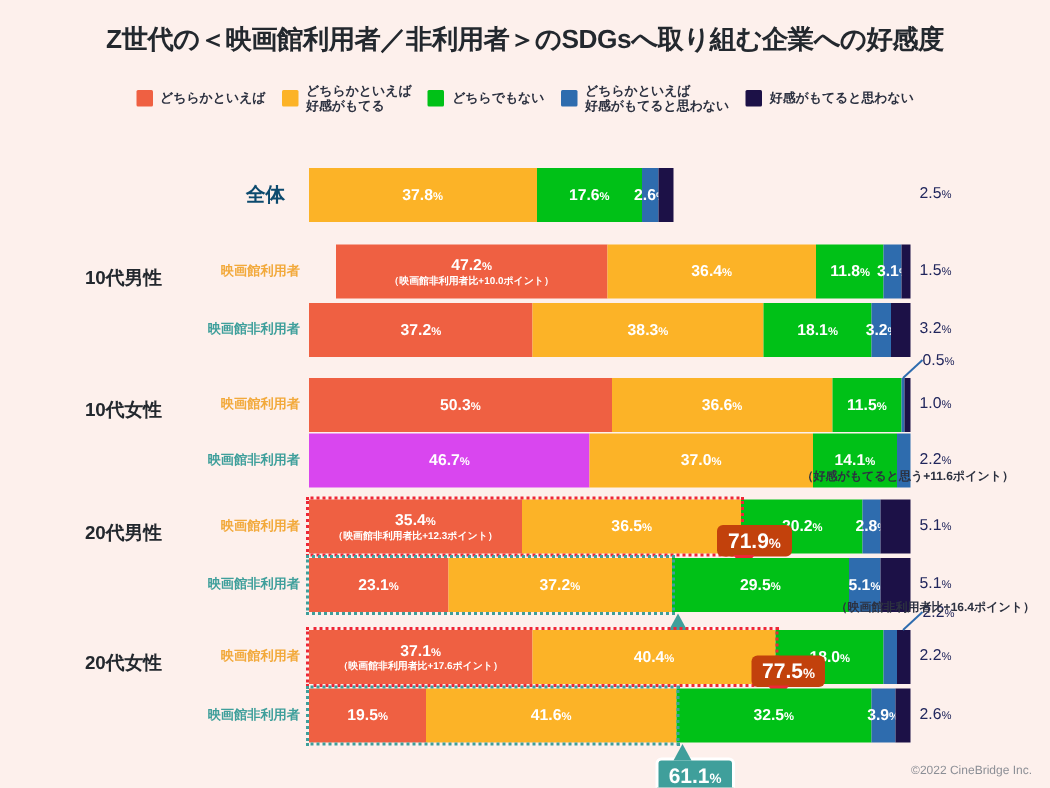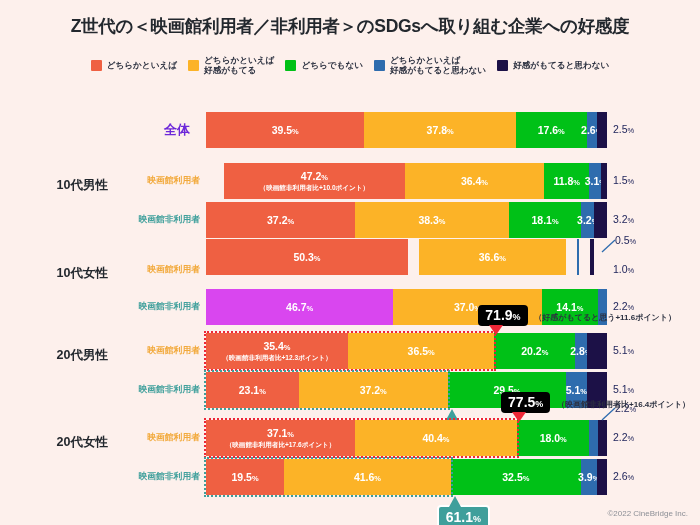--- a/index.html
+++ b/index.html
@@ -63,21 +63,21 @@
     font-weight: 700;
     color: #23282e;
     text-align: right;
     width: 86px;
     left: 22px;
   }
   .overall-label {
     position: absolute;
     font-size: 13px;
     font-weight: 700;
-    color: #6d28d9;
+    color: #0c4a6e;
     text-align: right;
     width: 130px;
     left: 60px;
   }
 
   .row-label {
     position: absolute;
     font-size: 8.8px;
     font-weight: 700;
     text-align: right;
@@ -141,21 +141,21 @@
     position: absolute;
     border-radius: 4px;
     padding: 3px 7px 3px 7px;
     color: #fff;
     font-size: 14px;
     font-weight: 700;
     white-space: nowrap;
     line-height: 1.1;
   }
   .callout .pc { font-size: 9px; }
-  .callout.red { background: #000000; }
+  .callout.red { background: #c2410c; margin-top: 45px; }
   .callout.teal { background: #3f9f9b; border: 2px solid #ffffff; }
   .callout .tail {
     position: absolute;
     width: 0; height: 0;
   }
   .callout.red .tail {
     bottom: -9px; left: 11px;
     border-left: 7px solid transparent;
     border-right: 7px solid transparent;
     border-top: 10px solid #ee2737;
@@ -220,23 +220,20 @@
       </div>
     </div>
 
   <div class="chart" id="chart">
       <div class="group-label" style="top: 177px;">10代男性</div>
       <div class="group-label" style="top: 265px;">10代女性</div>
       <div class="group-label" style="top: 347px;">20代男性</div>
       <div class="group-label" style="top: 434px;">20代女性</div>
       <div class="overall-label" style="top: 121px;">全体</div>
       <div class="bar" style="top: 112px;">
-        <div class="seg" style="background: rgb(239, 96, 66); width: 39.5%;">
-          <div class="seg-txt">39.5<span class="pc">%</span></div>
-        </div>
         <div class="seg" style="background: rgb(252, 179, 39); width: 37.8%;">
           <div class="seg-txt">37.8<span class="pc">%</span></div>
         </div>
         <div class="seg" style="background: rgb(0, 193, 23); width: 17.6%;">
           <div class="seg-txt">17.6<span class="pc">%</span></div>
         </div>
         <div class="seg" style="background: rgb(46, 108, 174); width: 2.6%;">
           <div class="seg-txt">2.6<span class="pc">%</span></div>
         </div>
         <div class="seg" style="background: rgb(28, 17, 71); width: 2.5%;"></div>
@@ -270,26 +267,29 @@
         <div class="seg" style="background: rgb(0, 193, 23); width: 18.1%;">
           <div class="seg-txt">18.1<span class="pc">%</span></div>
         </div>
         <div class="seg" style="background: rgb(46, 108, 174); width: 3.2%;">
           <div class="seg-txt">3.2<span class="pc">%</span></div>
         </div>
         <div class="seg" style="background: rgb(28, 17, 71); width: 3.2%;"></div>
       </div>
       <div class="out-val" style="left: 613px; top: 213px;">3.2<span class="pc">%</span></div>
       <div class="row-label user" style="top: 264px;">映画館利用者</div>
-      <div class="bar" style="top: 239px; gap: 11px;">
+      <div class="bar" style="top: 252px;">
         <div class="seg" style="background: rgb(239, 96, 66); width: 50.3504%;">
           <div class="seg-txt">50.3<span class="pc">%</span></div>
         </div>
         <div class="seg" style="background: rgb(252, 179, 39); width: 36.6366%;">
           <div class="seg-txt">36.6<span class="pc">%</span></div>
+        </div>
+        <div class="seg" style="background: rgb(0, 193, 23); width: 11.5115%;">
+          <div class="seg-txt">11.5<span class="pc">%</span></div>
         </div>
         <div class="seg" style="background: rgb(46, 108, 174); width: 0.500501%;"></div>
         <div class="seg" style="background: rgb(28, 17, 71); width: 1.001%;"></div>
       </div>
       <div class="out-val" style="left: 613px; top: 263px;">1.0<span class="pc">%</span></div>
       <div class="out-val" style="left: 615px; top: 234px;">0.5<span class="pc">%</span></div>
       <svg class="leader" width="30" height="22" style="left: 591px; top: 238px;">
         <path d="M 24 2 L 11 14" stroke="#2e6cae" stroke-width="1.3" fill="none"></path>
       </svg>
       <div class="row-label nonuser" style="top: 301px;">映画館非利用者</div>

